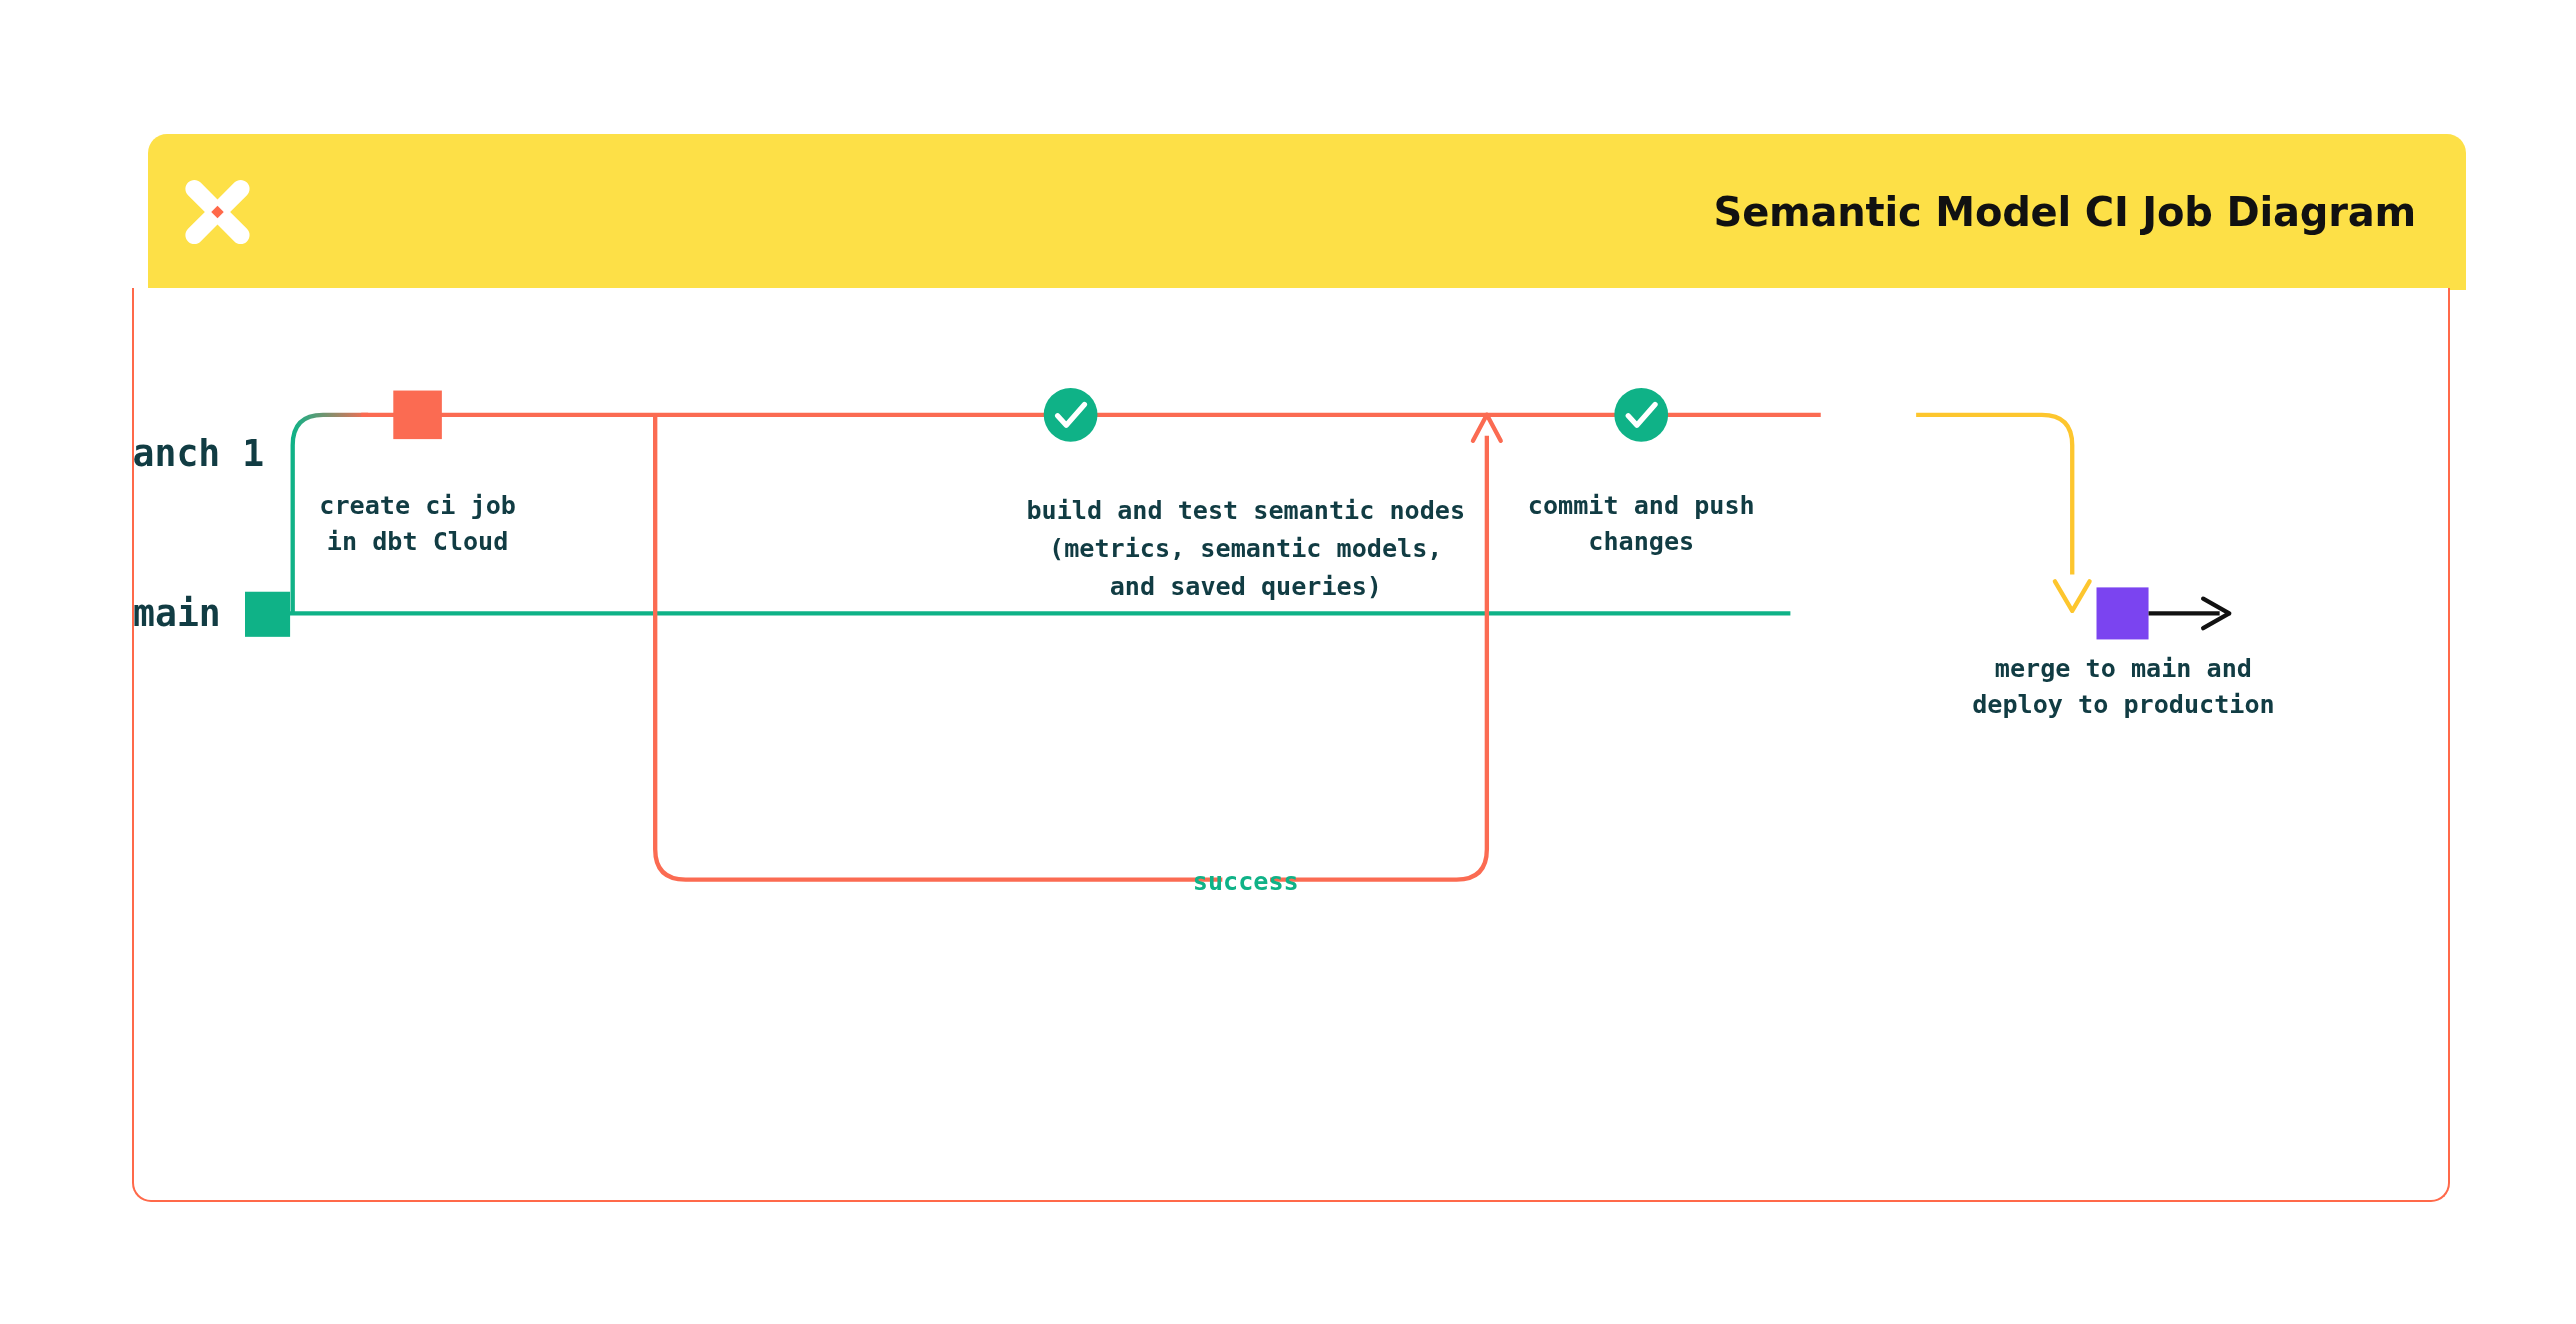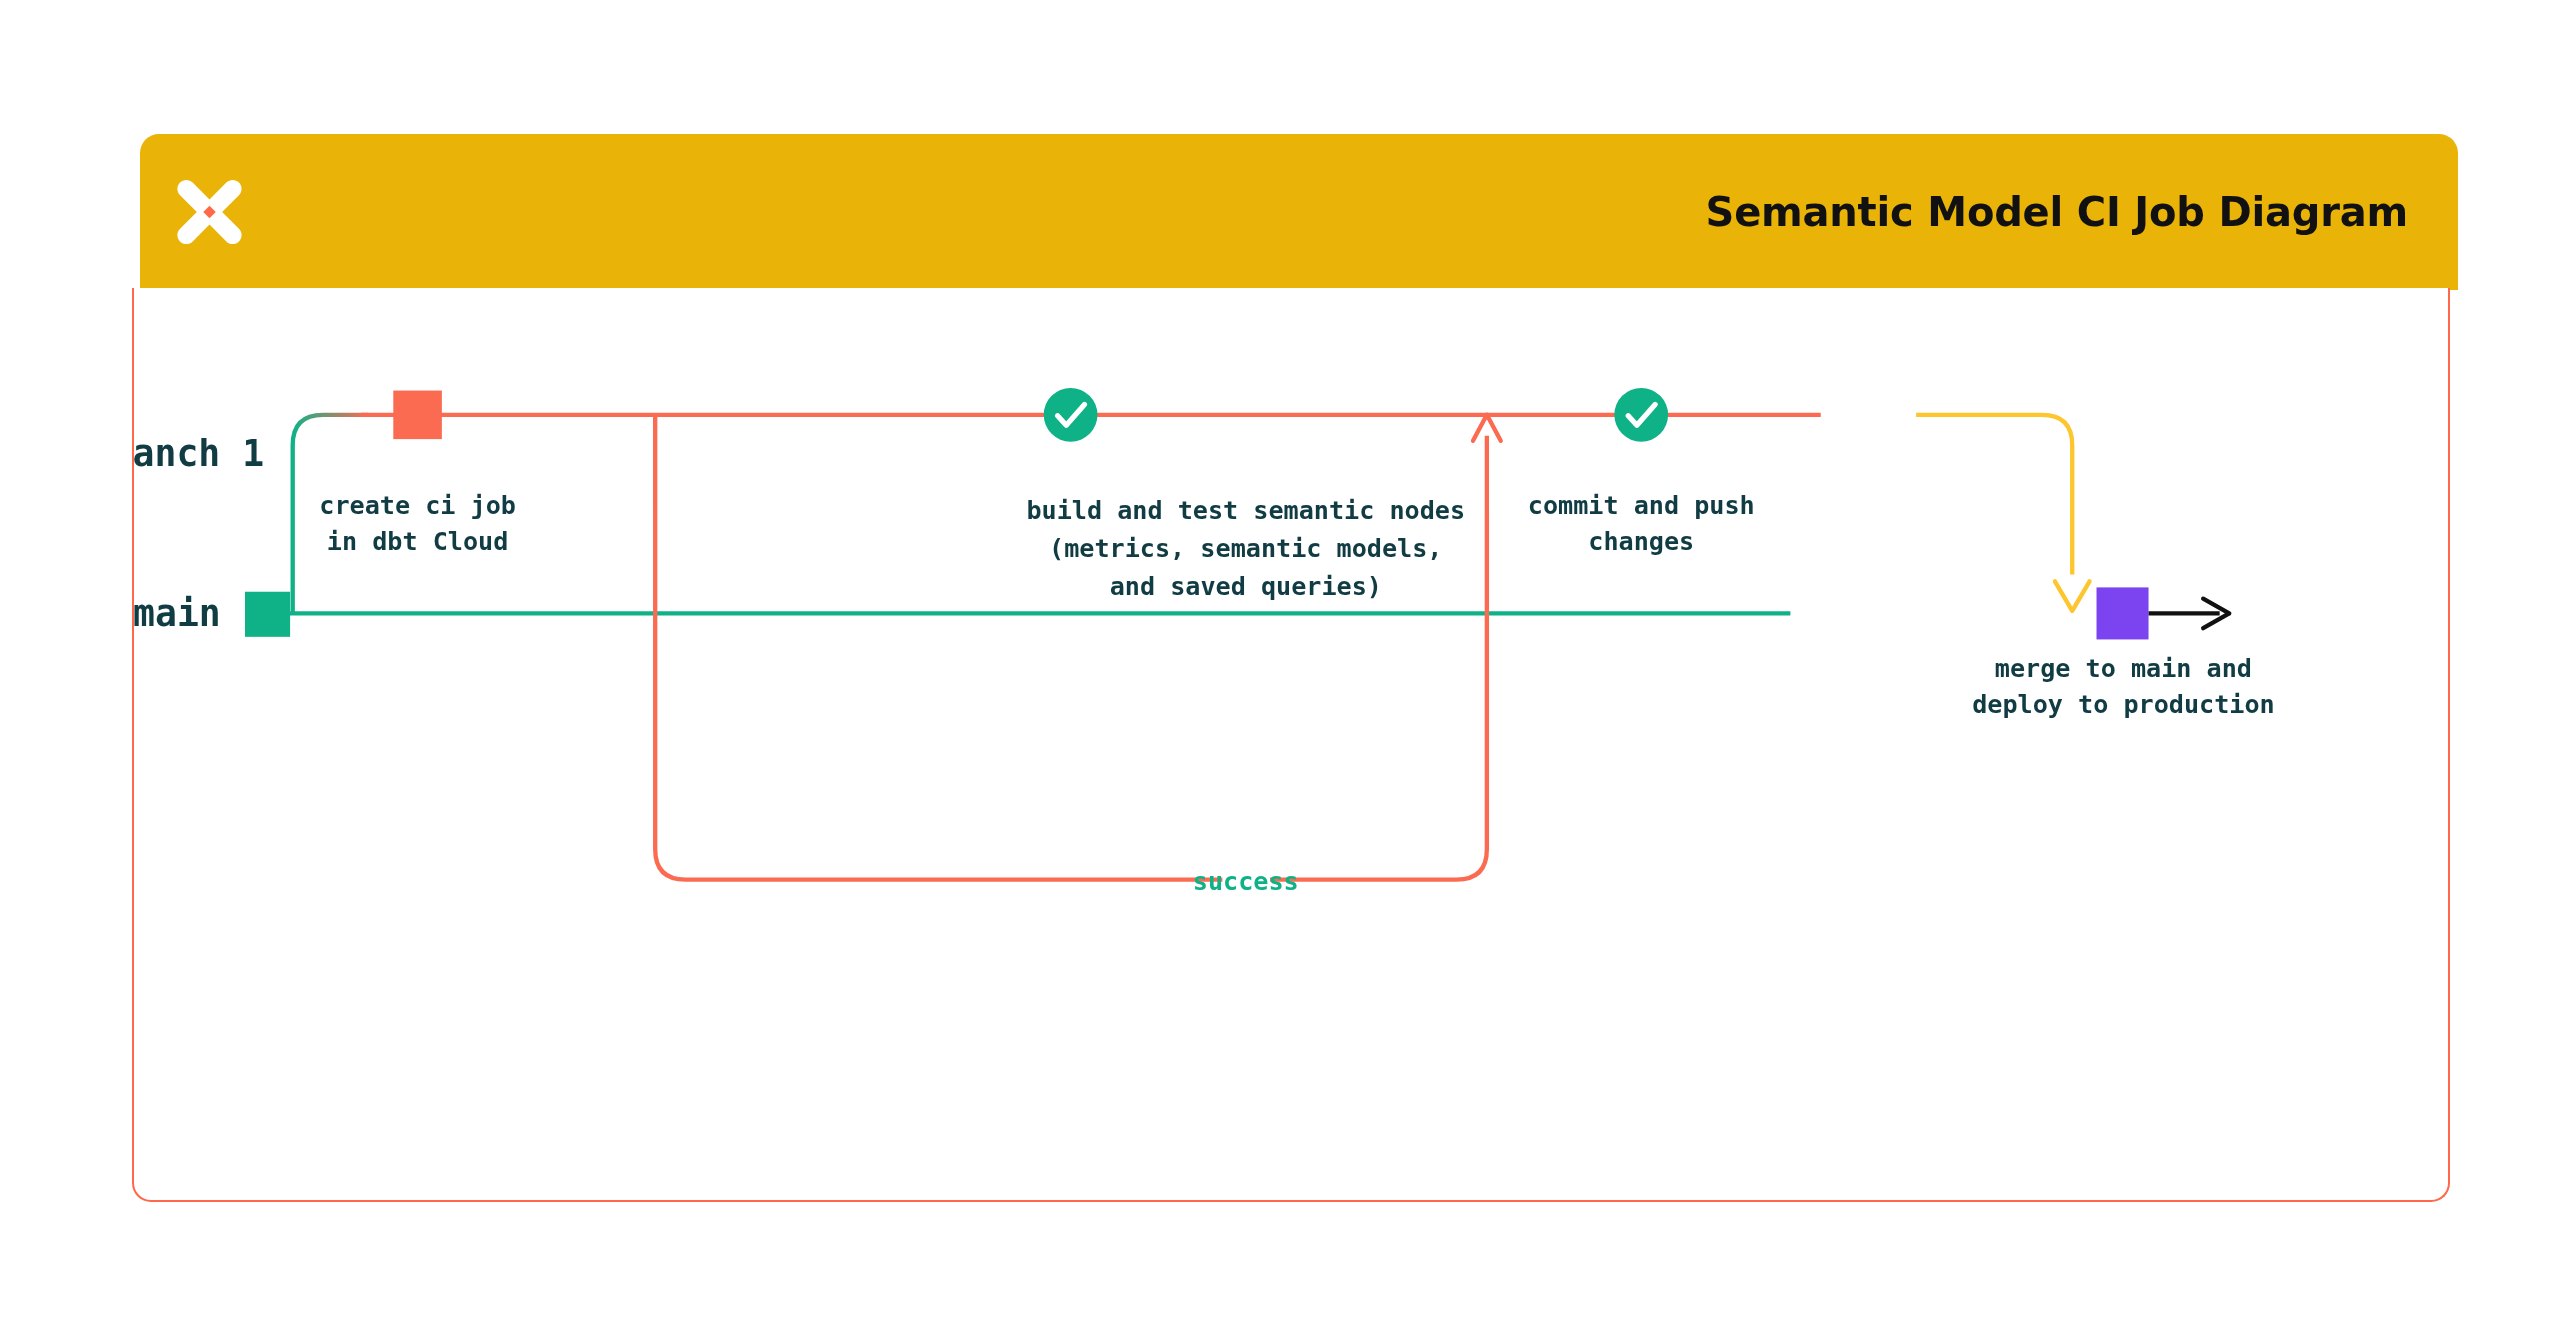--- a/index.html
+++ b/index.html
@@ -18,25 +18,25 @@
     position: absolute;
     left: 132px;
     top: 134px;
     width: 2318px;
     height: 1069px;
     box-sizing: border-box;
   }
 
   .card-header {
     position: absolute;
-    left: 8px;
+    left: 16px;
     top: 0;
     width: 100%;
     height: 156px;
-    background: #eab308;
+    background: #fde047;
     border-radius: 19px 19px 0 0;
     box-sizing: border-box;
   }
 
   .card-title {
     position: absolute;
     right: 50px;
     top: 50%;
     transform: translateY(-50%);
     font-family: "DejaVu Sans", sans-serif;

